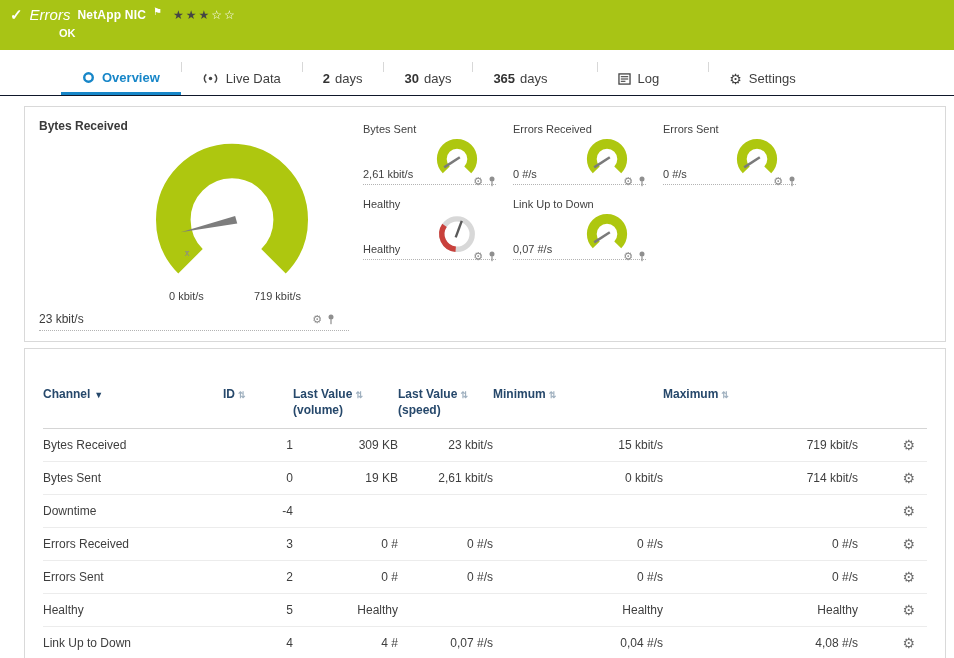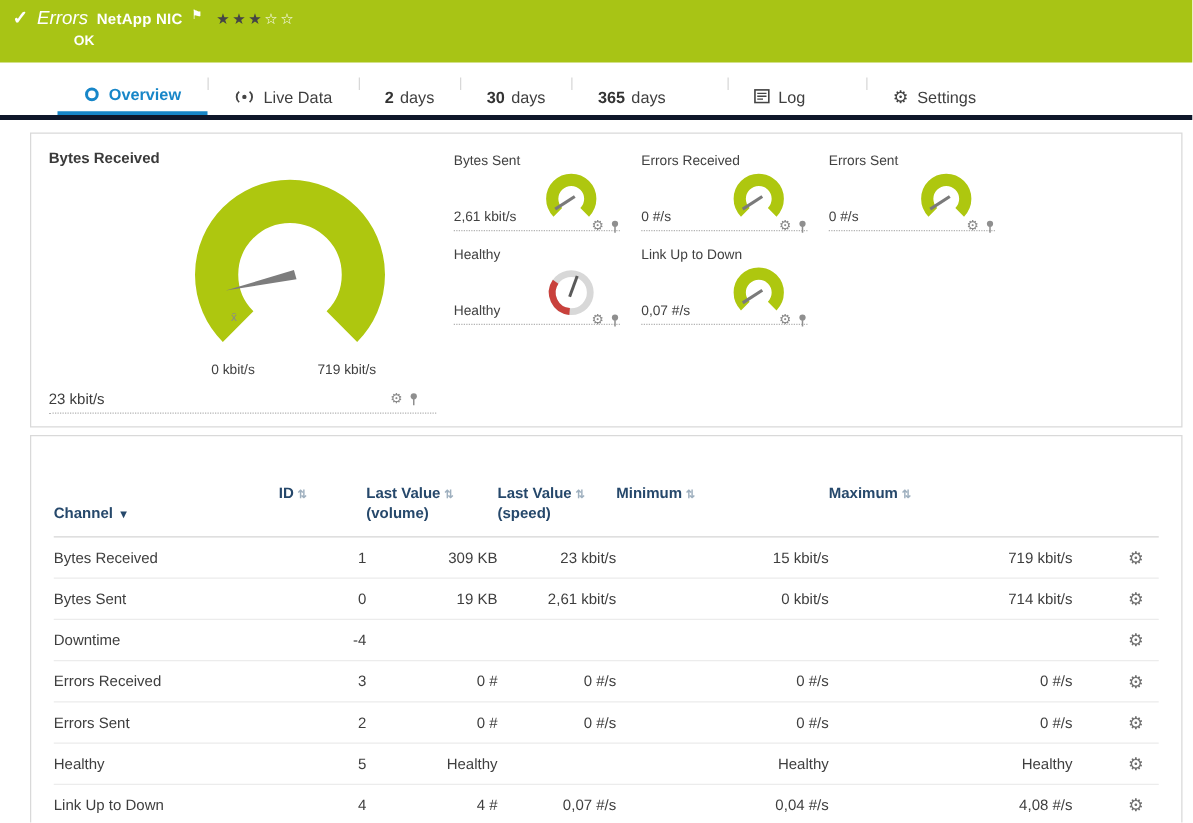--- a/index.html
+++ b/index.html
@@ -12,21 +12,21 @@
   .check { font-size: 15px; font-weight: bold; line-height: 1; }
   .kind { font-style: italic; font-size: 15px; }
   .sensor-title { font-weight: bold; font-size: 12px; letter-spacing: .2px; }
   .flag { font-size: 10px; align-self: flex-start; margin-top: 0; cursor: pointer; }
   .stars { letter-spacing: 2px; font-size: 12px; margin-left: 4px; cursor: pointer; }
   .stars .f { color: #454545; }
   .stars .e { color: #fff; }
   .status-line { margin: 4px 0 0 49px; font-weight: bold; font-size: 11px; }
 
   
-  .tabbar { display: flex; align-items: stretch; height: 34px; border-bottom: 4px solid #0f172a; padding-left: 46px; margin-top: 12px; }
+  .tabbar { display: flex; align-items: stretch; height: 34px; border-bottom: 1px solid #0f172a; padding-left: 61px; margin-top: 12px; }
   .tab { display: flex; align-items: center; gap: 7px; padding: 0 21px; color: #3f3f3f; font-size: 13px; cursor: pointer; position: relative; white-space: nowrap; }
   .tab:not(:first-child)::before { content: ""; position: absolute; left: 0; top: 0; height: 10px; border-left: 1px solid #d8d8d8; }
   .tab.active { color: #1786c8; border-bottom: 3px solid #1786c8; font-weight: bold; }
   .tab .num { font-weight: bold; margin-right: -2px; color: #333; }
   .ticon { display: inline-flex; align-items: center; }
   .tab-ml { margin-left: 28px; }
   .gear-glyph { font-size: 14px; line-height: 1; }
 
   
   .panel { border: 1px solid #d9d9d9; background: #fff; }
@@ -48,21 +48,21 @@
   .s-title { font-size: 11px; color: #414141; white-space: nowrap; }
   .sgauge { position: absolute; right: 14px; top: 10px; }
   .s-value { position: absolute; left: 0; bottom: 4px; font-size: 11px; color: #414141; }
   .scell .s-icons { position: absolute; right: 0; bottom: -3px; margin-right: 0; }
 
   
   .tablepanel { margin: 6px 8px 0 24px; padding: 38px 18px 0; min-height: 320px; }
   .tgrid { display: grid; grid-template-columns: 180px 70px 105px 95px 170px 195px 1fr; }
   .thead { padding-bottom: 10px; border-bottom: 1px solid #d5d5d5; color: #26486b; font-weight: bold; font-size: 12px; align-items: start; line-height: 15px; }
   .hc { text-align: left; cursor: pointer; }
-  .hc.left { text-align: left; margin-top: 16px; }
+  .hc.left { text-align: left; }
   .sort { color: #9fb0bf; font-size: 9px; margin-left: 3px; }
   .caret { font-size: 9px; color: #26486b; margin-left: 4px; }
   .trow { height: 33px; align-items: center; border-bottom: 1px solid #ececec; font-size: 12px; }
   .trow .c { text-align: right; color: #3e3e3e; }
   .trow .c.left { text-align: left; cursor: pointer; }
   .gearcell { text-align: right; padding-right: 12px; }
   .rowgear { font-size: 14px; color: #6f6f6f; cursor: pointer; line-height: 1; }
 </style>
 </head>
 <body>

